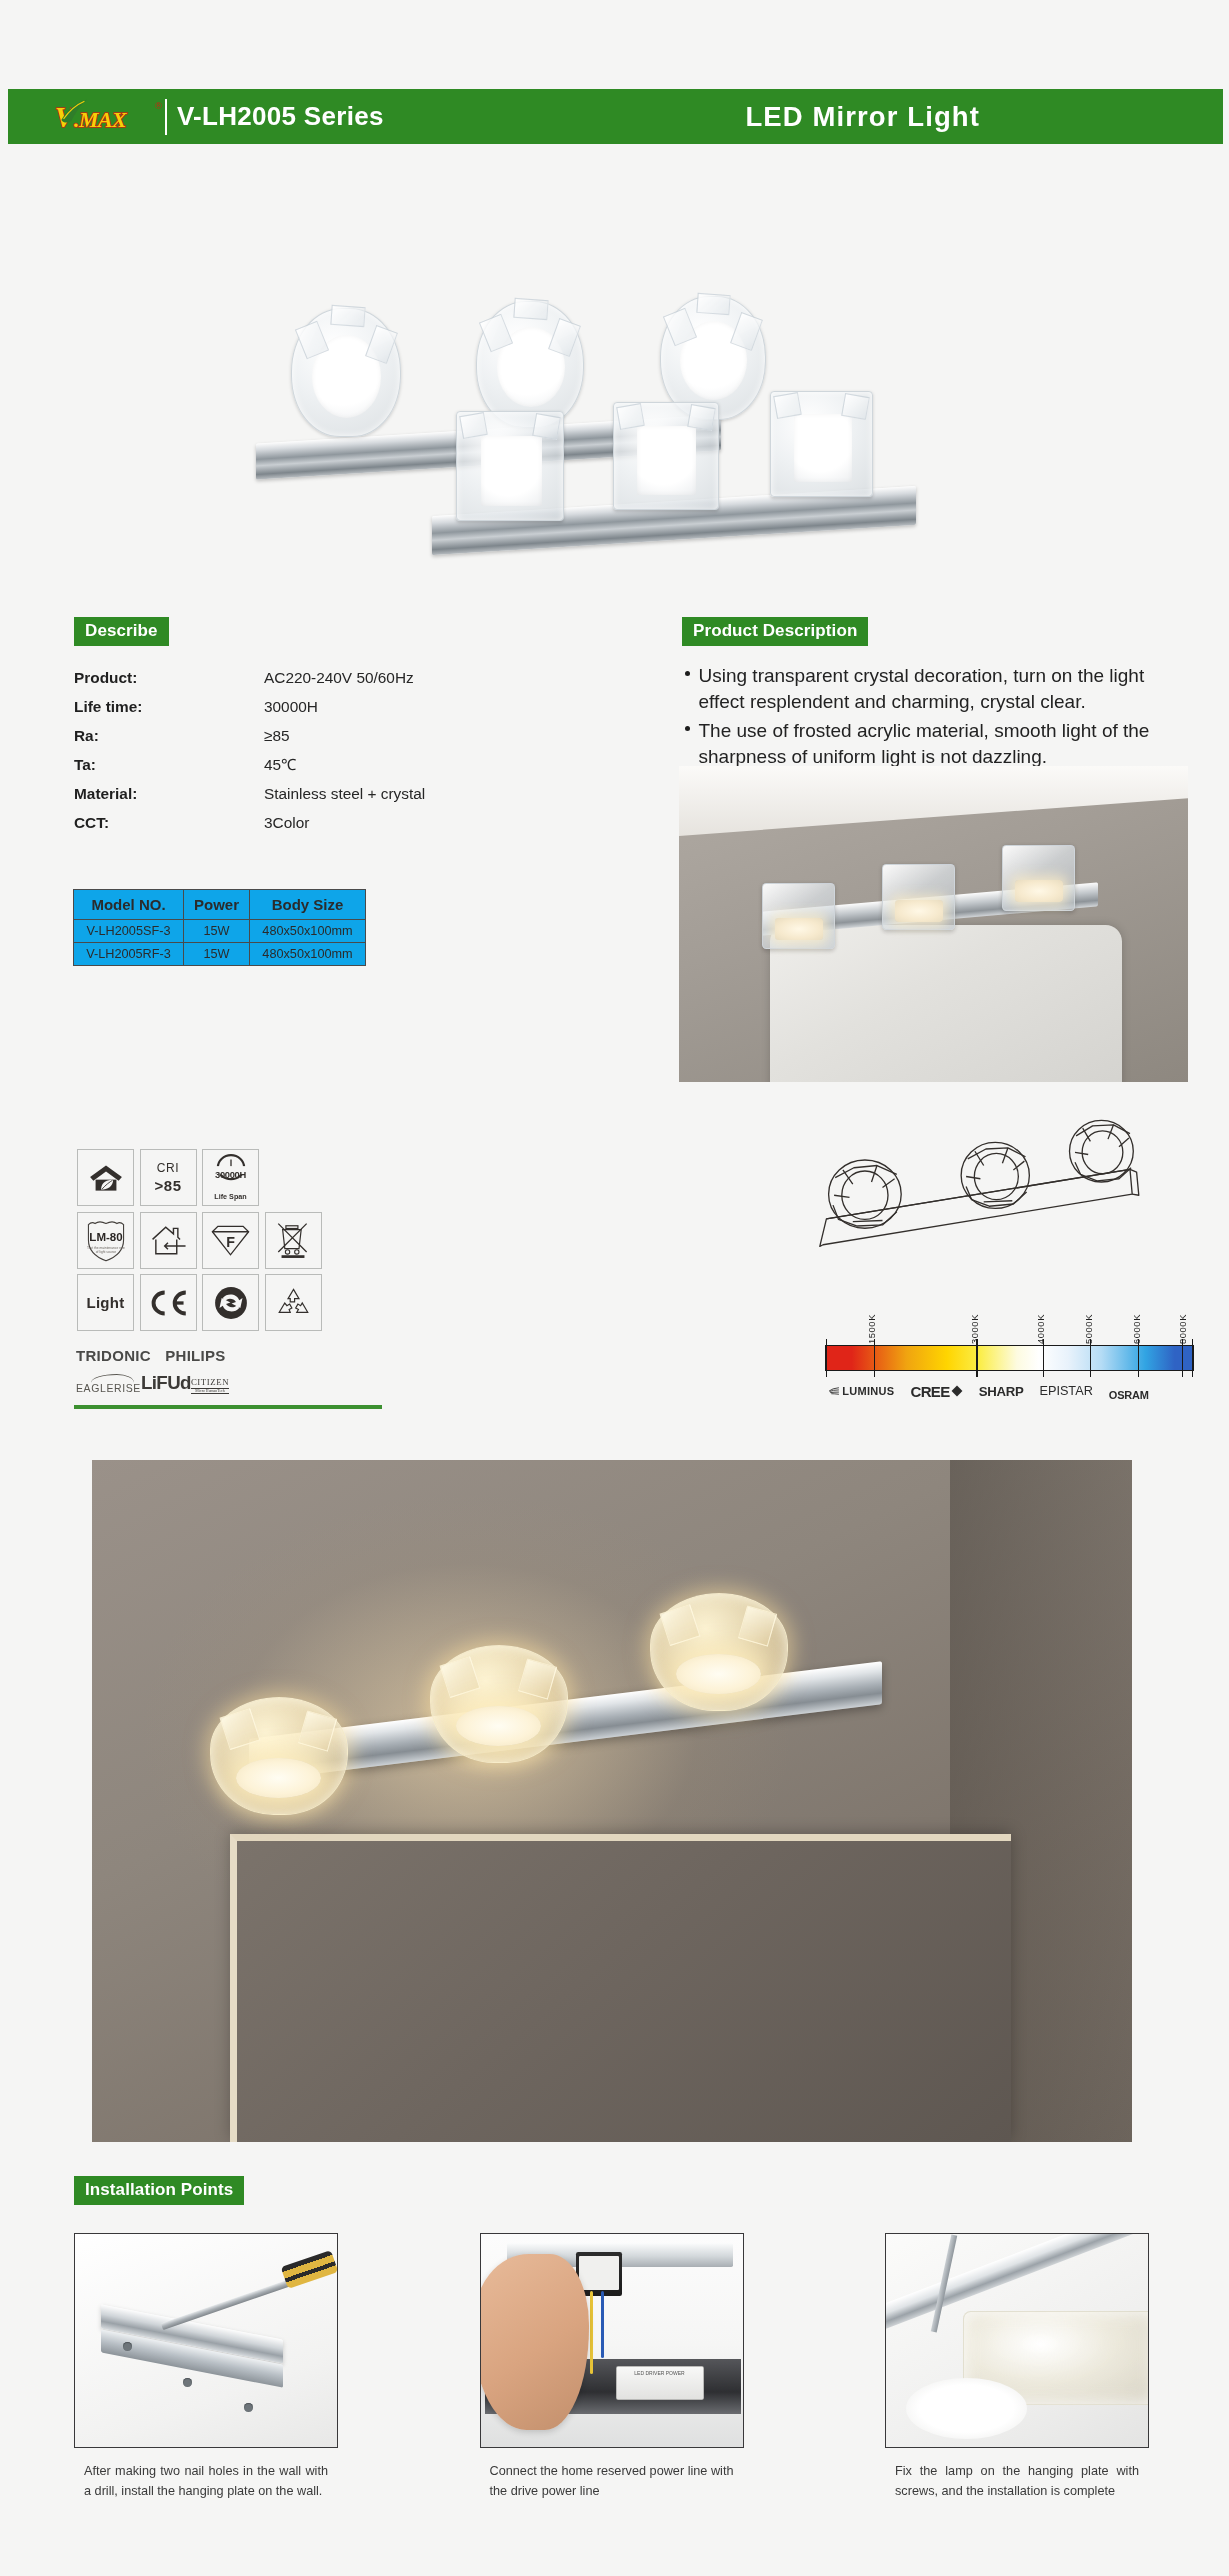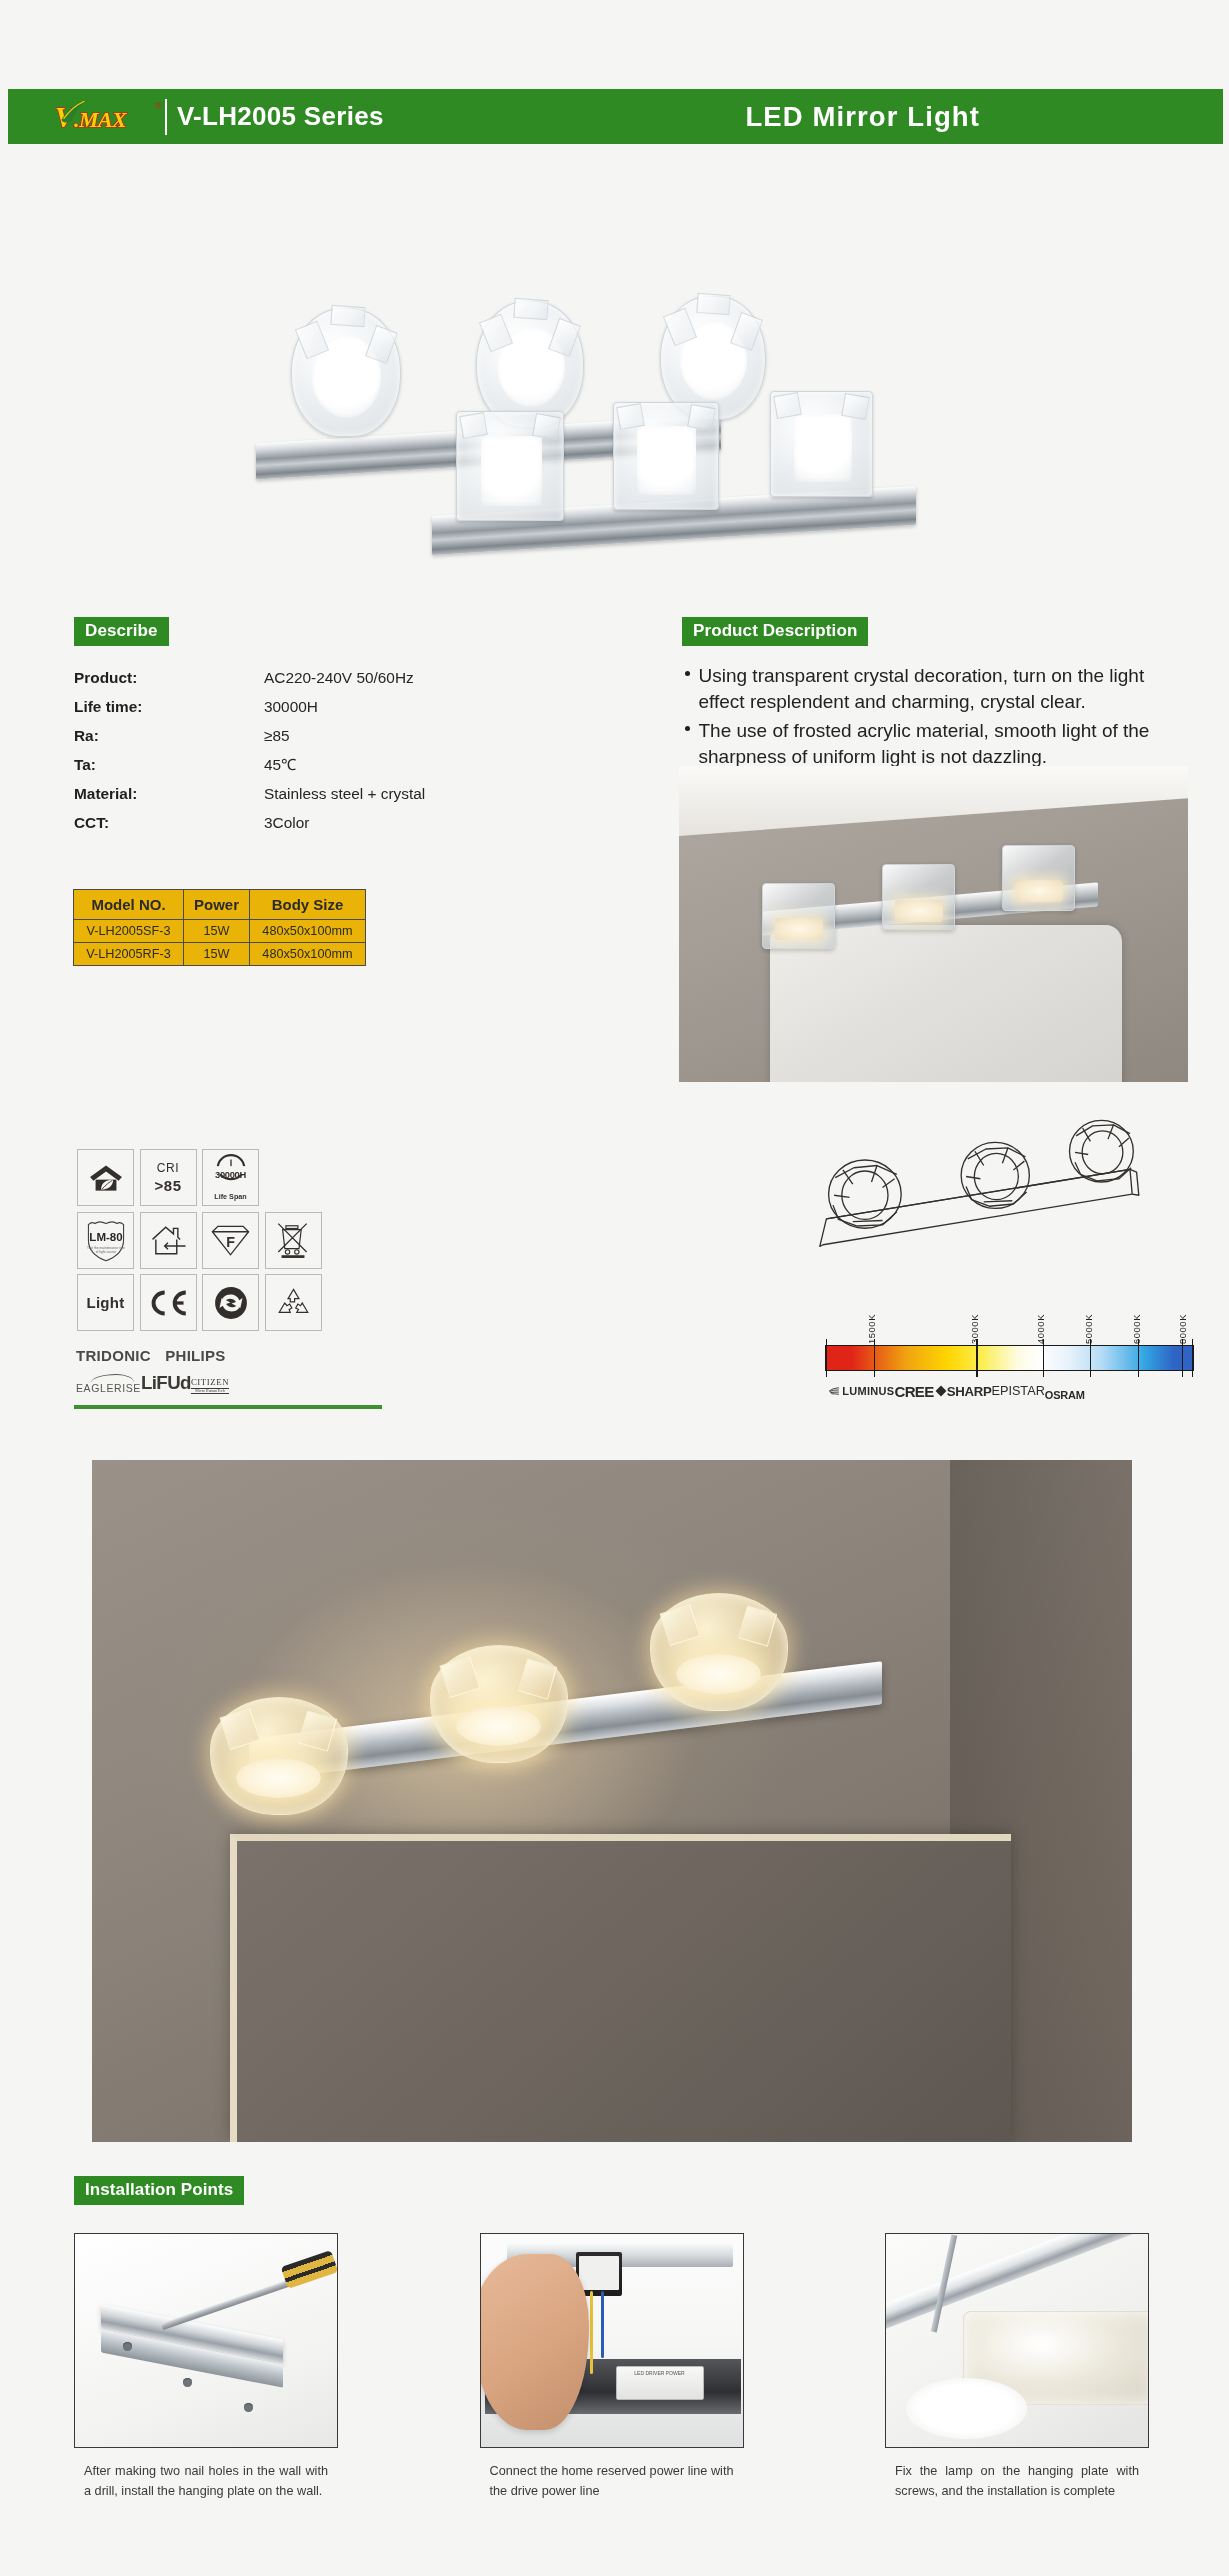--- a/index.html
+++ b/index.html
@@ -146,21 +146,21 @@
     line-height: 1.1;
   }
   .spec-key { width: 190px; font-weight: bold; }
   .spec-val { font-weight: normal; color: #262626; }
 
   
   .model-table {
     position: absolute;
     left: 73px; top: 889px;
     border-collapse: collapse;
-    background: #eab308;
+    background: #0ea5e9;
   }
   .model-table th, .model-table td {
     border: 1.1px solid #4a4a4a;
     padding: 5px 7.7px;
     font-size: 13.8px;
     text-align: center;
     color: #2b2b2b;
   }
   .model-table th { font-weight: bold; font-size: 15px; padding: 6px 7.7px; }
   .model-table td { font-size: 12.7px; padding: 3.9px 7.7px; }
@@ -321,21 +321,21 @@
       #ffffff 58%, #e8f2fb 66%,
       #b5dcf5 75%, #31a4e3 87%,
       #2f63c4 95%, #2f63c4 100%);
   }
   .cct-bar .vline {
     position: absolute; top: -6.6px; bottom: -6.6px;
     width: 1.1px; background: #1a1a1a;
   }
   .chip-brands {
     position: absolute; left: 828px; top: 1381px;
-    display: flex; align-items: center; gap: 0;
+    display: flex; align-items: center; gap: 16px;
     color: #2b2b2b;
   }
   .cb-luminus { font-size: 11px; font-weight: bold; letter-spacing: 0.3px; display:flex; align-items:center; gap:2.2px; }
   .cb-cree { font-size: 15px; font-weight: bold; letter-spacing: -0.6px; display:flex; align-items:center; gap:1.1px; }
   .cb-sharp { font-size: 13.2px; font-weight: bold; letter-spacing: -0.3px; }
   .cb-epistar { font-size: 12.7px; letter-spacing: 0; }
   .cb-osram { font-size: 11px; font-weight: bold; letter-spacing: -0.2px; margin-top: 8px; }
 
   
   .hero-big {

